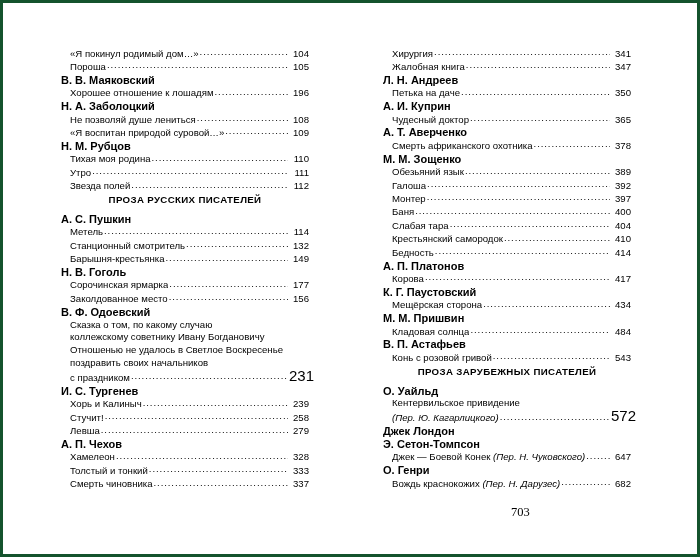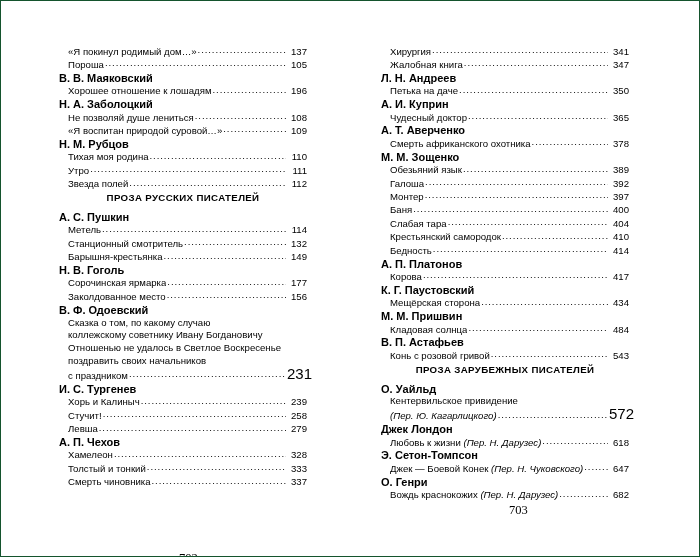--- a/index.html
+++ b/index.html
@@ -10,21 +10,21 @@
   }
   body {
     font-family: "Liberation Sans", sans-serif;
     -webkit-font-smoothing: none;
   }
   .spread {
     position: relative;
     width: 700px;
     height: 557px;
     background: #ffffff;
-    border: 1px solid #14532d;
+    border: 3px solid #14532d;
     box-sizing: border-box;
     overflow: hidden;
   }
   .page {
     position: absolute;
     top: 0;
     height: 557px;
     box-sizing: border-box;
   }
   .page-left  { left: 0px;   width: 350px; }
@@ -154,21 +154,21 @@
 </head>
 <body>
 
 <div class="spread">
 
   <div class="page page-left">
     <div class="toc" id="toc-left">
         <div class="entry">
           <span class="title">«Я покинул родимый дом…»</span>
           <span class="leader"></span>
-          <span class="pnum">137</span>
+          <span class="pnum">104</span>
         </div>
         <div class="entry">
           <span class="title">Пороша</span>
           <span class="leader"></span>
           <span class="pnum">105</span>
         </div>
         <div class="author">В. В. Маяковский</div>
         <div class="entry">
           <span class="title">Хорошее отношение к лошадям</span>
           <span class="leader"></span>
@@ -371,25 +371,20 @@
         <div class="author">О. Уайльд</div>
         <div class="entry-multi">
           <div class="ml">Кентервильское привидение</div>
           <div class="last">
             <span class="title tr">(Пер. Ю. Кагарлицкого)</span>
             <span class="leader"></span>
             <span class="pnum">572</span>
           </div>
         </div>
         <div class="author">Джек Лондон</div>
-        <div class="entry">
-          <span class="title">Любовь к жизни <span class="tr">(Пер. Н. Дарузес)</span></span>
-          <span class="leader"></span>
-          <span class="pnum">618</span>
-        </div>
         <div class="author">Э. Сетон-Томпсон</div>
         <div class="entry">
           <span class="title">Джек — Боевой Конек <span class="tr">(Пер. Н. Чуковского)</span></span>
           <span class="leader"></span>
           <span class="pnum">647</span>
         </div>
         <div class="author">О. Генри</div>
         <div class="entry">
           <span class="title">Вождь краснокожих <span class="tr">(Пер. Н. Дарузес)</span></span>
           <span class="leader"></span>

